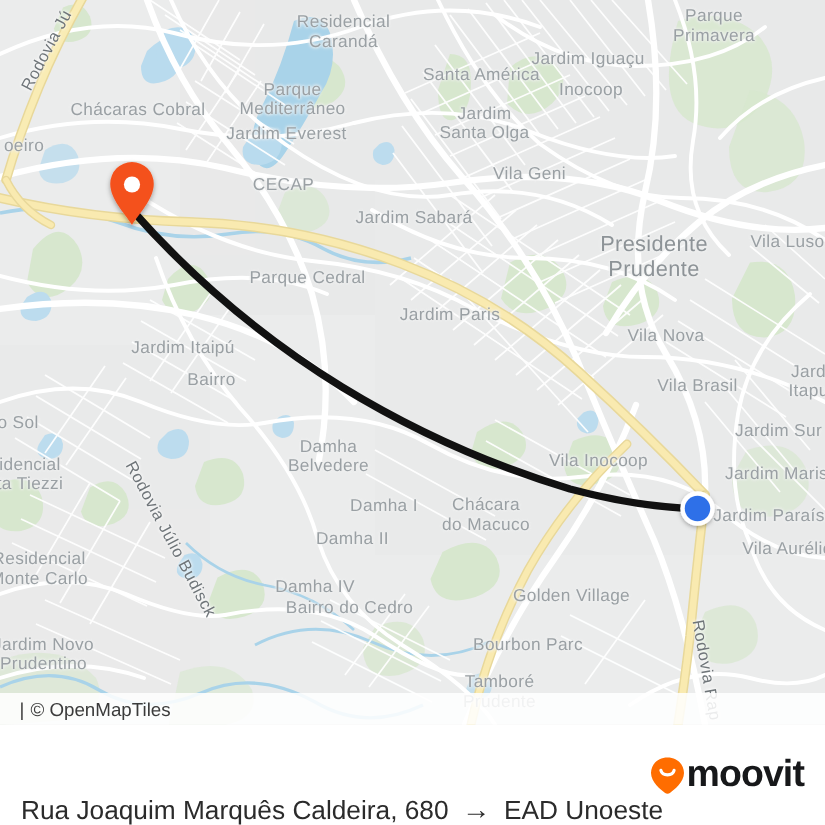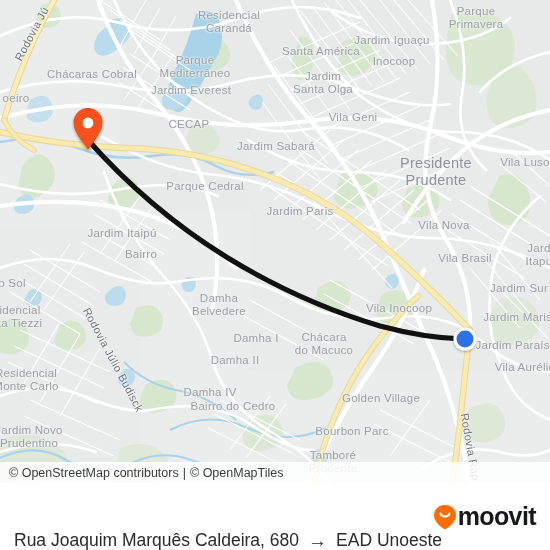--- a/index.html
+++ b/index.html
@@ -456,21 +456,20 @@
         <div class="place-label" style="left: 352px; top: 431px;">Bourbon Parc</div>
         <div class="place-label" style="left: 29px; top: 437px;">Jardim Novo
 Prudentino</div>
         <div class="place-label" style="left: 333px; top: 462px;">Tamboré
 Prudente</div>
         <div class="place-label road" style="left: 470px; top: 447px; transform: translate(-50%, -50%) rotate(80deg);">Rodovia Rap</div>
       </div>
 
 
     <div id="attribution">
-      <span>© OpenStreetMap contributors</span>
       <span class="sep">|</span>
       <span>© OpenMapTiles</span>
     </div>
   </div>
 
   <div id="bottom-bar">
     <div id="trip-summary">
       <span class="endpoint">Rua Joaquim Marquês Caldeira, 680</span>
       <span class="arrow">→</span>
       <span class="endpoint">EAD Unoeste</span>

